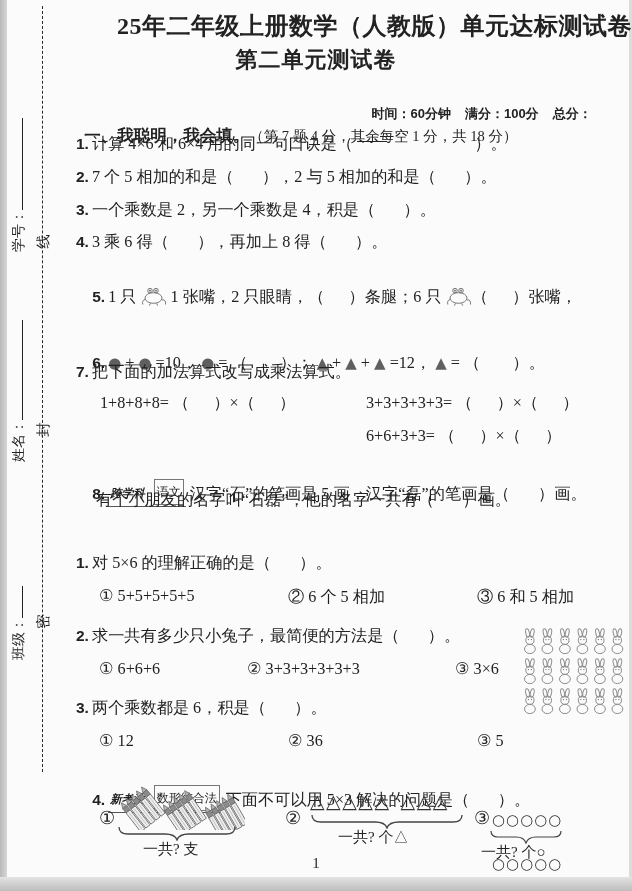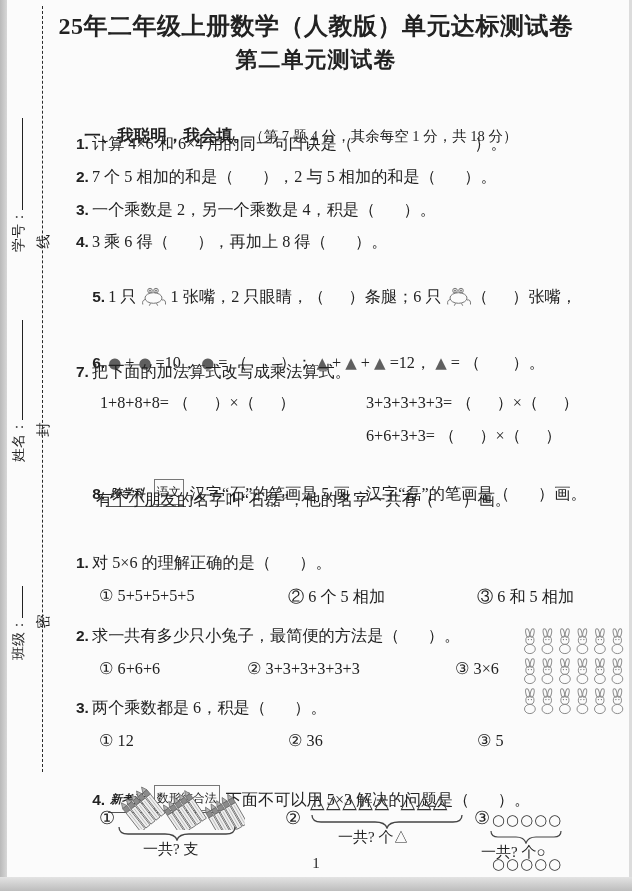--- a/index.html
+++ b/index.html
@@ -5,21 +5,21 @@
   html,body{margin:0;padding:0;}
   body{width:632px;height:891px;position:relative;background:#e9e9e9;
        font-family:"Liberation Serif",serif;color:#1f1f1f;}
   .page{position:absolute;left:0;top:0;width:632px;height:891px;background:#fbfbfb;overflow:hidden;}
   .edge-left{position:absolute;left:0;top:0;width:7px;height:891px;background:linear-gradient(90deg,#b9b9b9,#d7d7d7);}
   .edge-bottom{position:absolute;left:0;top:877px;width:632px;height:14px;background:linear-gradient(180deg,#e3e3e3,#bdbdbd);}
   .edge-right{position:absolute;right:0;top:0;width:3px;height:891px;background:#dcdcdc;}
   .abs{position:absolute;}
   .t{position:absolute;font-size:16.2px;line-height:24px;white-space:pre;color:#222;}
   [data-bind]{white-space:pre-wrap;}
-  .title{left:0;width:632px;text-align:center;font-weight:bold;font-size:24px;letter-spacing:.5px;}
+  .title{left:0;width:632px;text-align:right;font-weight:bold;font-size:24px;letter-spacing:.5px;}
   .subtitle{left:0;width:632px;text-align:center;font-weight:bold;font-size:22px;letter-spacing:1px;}
   .meta{font-family:"Liberation Sans",sans-serif;font-weight:bold;font-size:13px;white-space:pre;}
   .meta span{margin-right:14px;}
   .blankline{display:inline-block;width:30px;border-bottom:1.5px solid #222;height:12px;vertical-align:baseline;}
   .sec-head{font-family:"Liberation Sans",sans-serif;font-weight:bold;font-size:16.5px;white-space:pre;}
   .sec-note{font-family:"Liberation Serif",serif;font-weight:normal;font-size:14.5px;}
   .qn{font-family:"Liberation Sans",sans-serif;font-weight:bold;font-size:15.5px;padding-right:3px;}
   .shape{color:#5f5f5f;font-family:"DejaVu Sans",sans-serif;font-size:15px;}
   .opt{position:absolute;font-size:16.2px;white-space:pre;}
   .badge{display:inline-block;border-bottom:1.2px solid #555;padding:0 2px 1px 2px;margin-right:4px;vertical-align:2px;}
@@ -48,20 +48,23 @@
   <div class="dash-line"></div>
   <div class="mlabel" style="top:252px;width:152px"><span data-bind="margin.id_label">学号：</span><span class="mline" style="width:92px"></span></div>
   <div class="mlabel" style="top:462px;width:170px"><span data-bind="margin.name_label">姓名：</span><span class="mline" style="width:100px"></span></div>
   <div class="mlabel" style="top:660px;width:84px"><span data-bind="margin.class_label">班级：</span><span class="mline" style="width:32px"></span></div>
   <div class="sealchar" style="top:232px" data-bind="margin.seal_top">线</div>
   <div class="sealchar" style="top:420px" data-bind="margin.seal_mid">封</div>
   <div class="sealchar" style="top:612px" data-bind="margin.seal_bottom">密</div>
 
   <div class="t title" style="top:14px" data-bind="page.title">25年二年级上册数学（人教版）单元达标测试卷</div>
   <div class="t subtitle" style="top:48px" data-bind="page.subtitle">第二单元测试卷</div>
+  <div class="t meta" style="left:357px;top:78px">
+    <span data-bind="page.meta.time">时间：60分钟</span><span data-bind="page.meta.full_score">满分：100分</span><span style="margin-right:0" data-bind="page.meta.total_label">总分：</span><span class="blankline"></span>
+  </div>
 
   <div class="t" style="left:68px;top:99px">
     <span class="sec-head" data-bind="section1.heading">一、我聪明，我会填。</span><span class="sec-note" data-bind="section1.note">（第 7 题 4 分，其余每空 1 分，共 18 分）</span>
   </div>
 
   <div class="t" style="left:76px;top:132px"><span class="qn" data-bind="section1.q1.n">1.</span><span data-bind="section1.q1.t">计算 4×6 和 6×4 用的同一句口诀是（                              ）。</span></div>
   <div class="t" style="left:76px;top:165px"><span class="qn" data-bind="section1.q2.n">2.</span><span data-bind="section1.q2.t">7 个 5 相加的和是（       ），2 与 5 相加的和是（       ）。</span></div>
   <div class="t" style="left:76px;top:198px"><span class="qn" data-bind="section1.q3.n">3.</span><span data-bind="section1.q3.t">一个乘数是 2，另一个乘数是 4，积是（       ）。</span></div>
   <div class="t" style="left:76px;top:230px"><span class="qn" data-bind="section1.q4.n">4.</span><span data-bind="section1.q4.t">3 乘 6 得（       ），再加上 8 得（       ）。</span></div>
 

